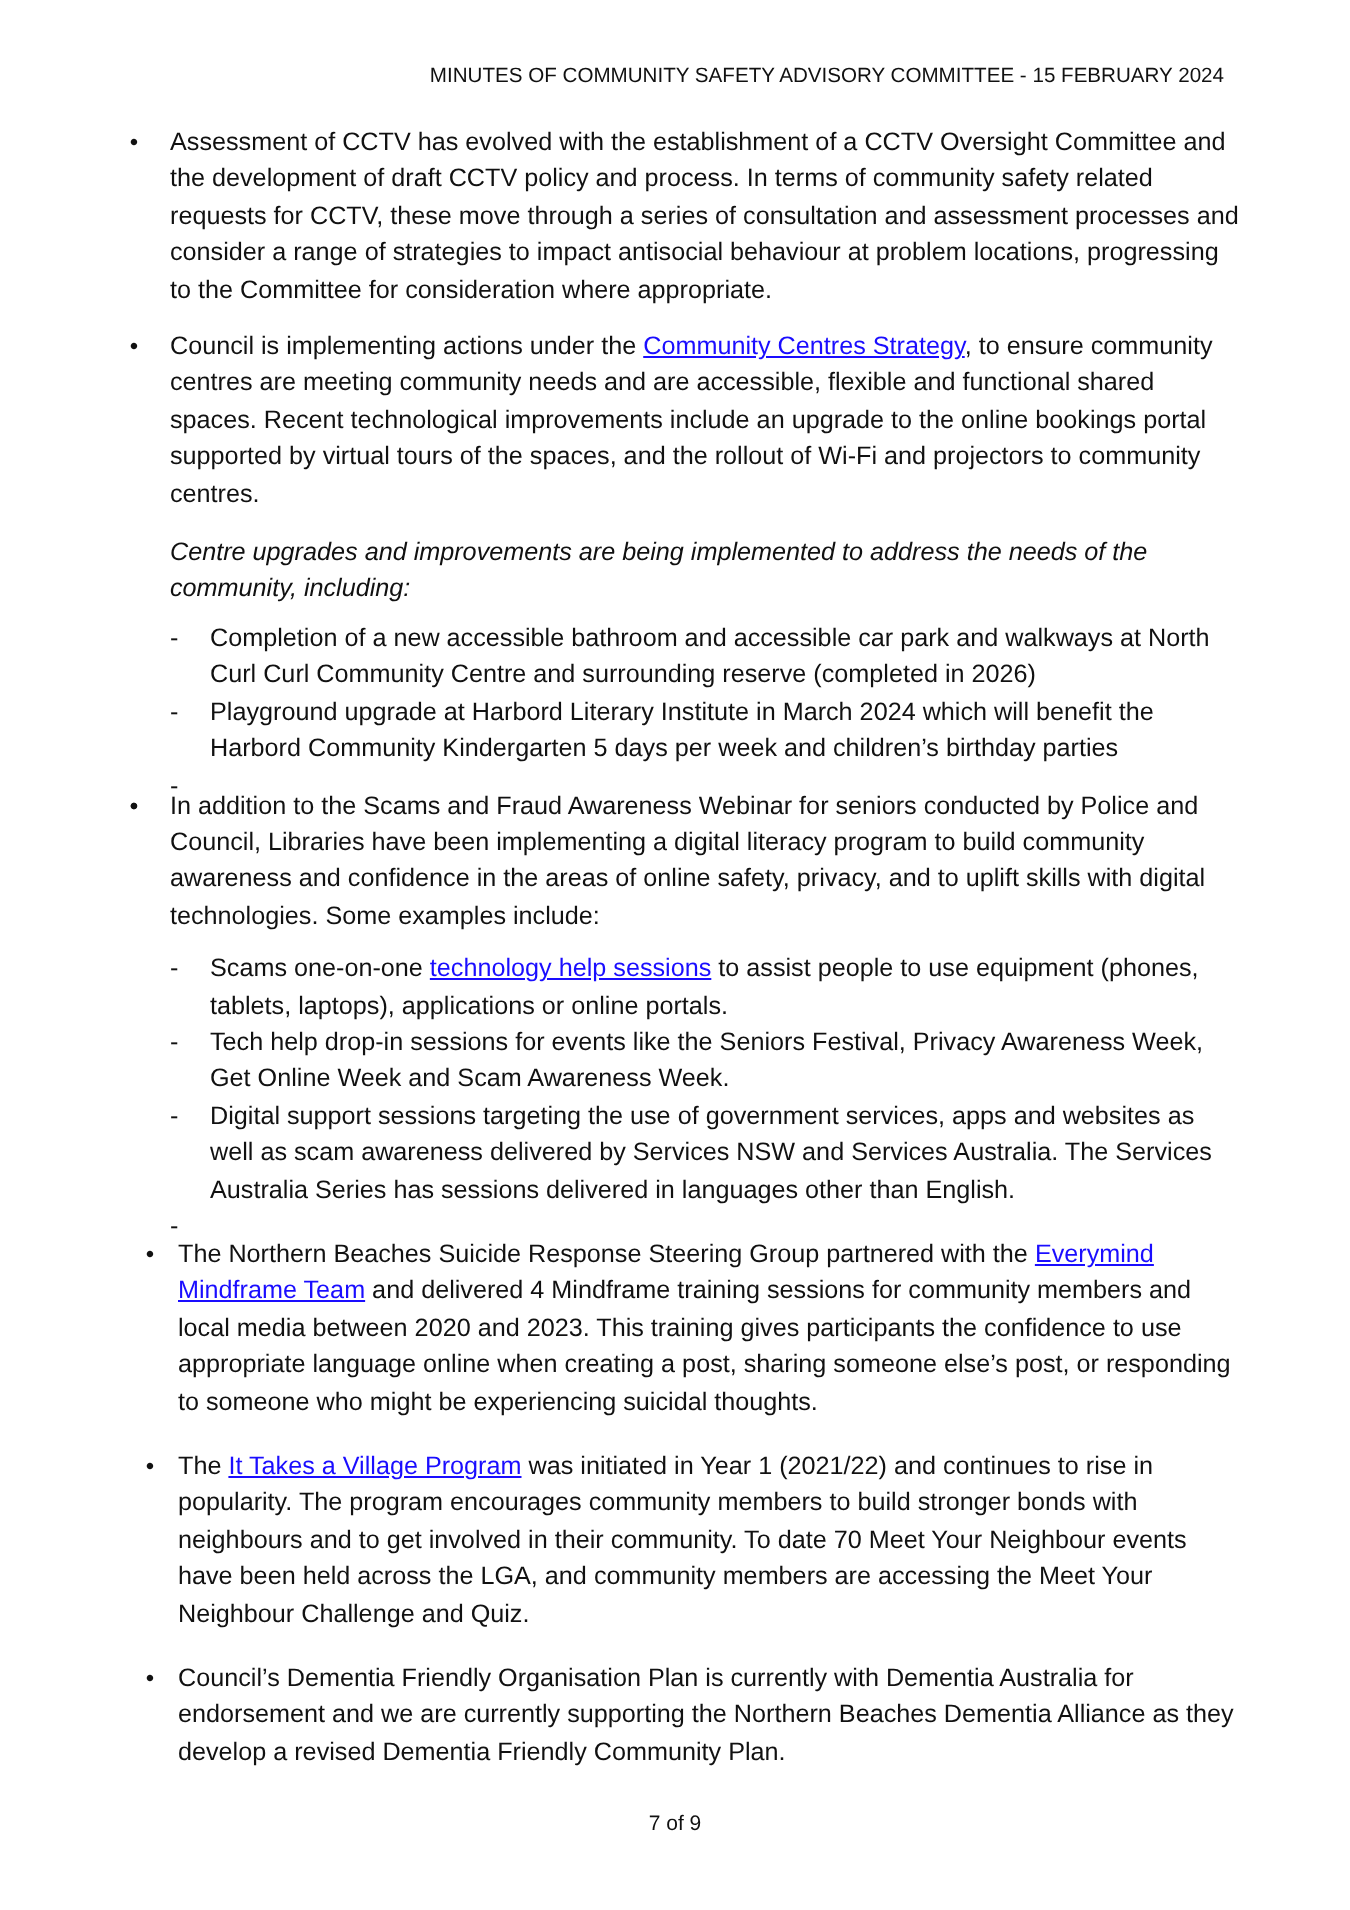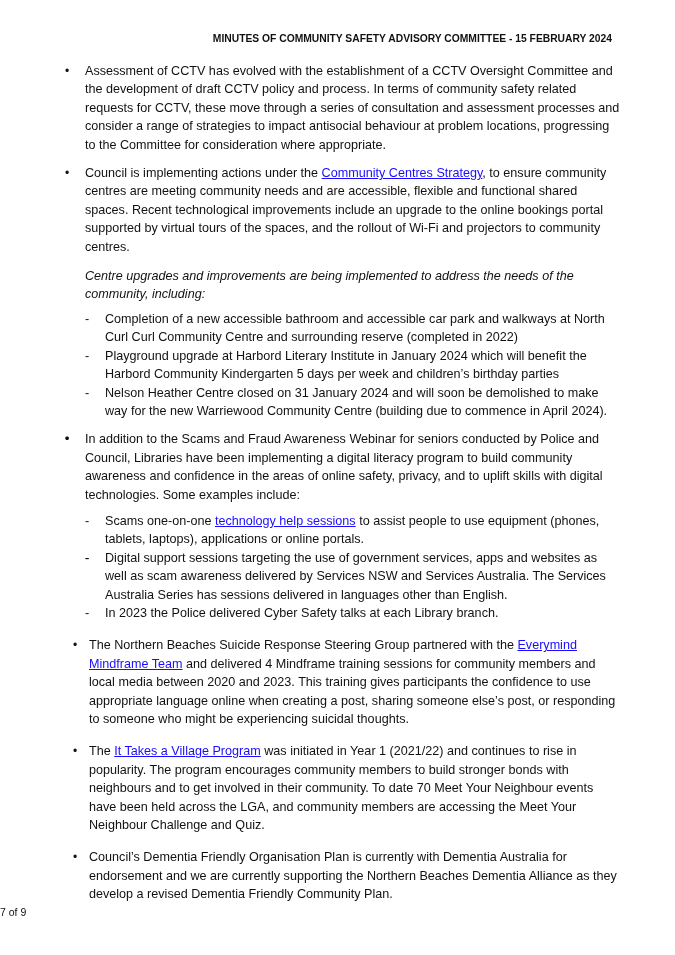--- a/index.html
+++ b/index.html
@@ -1,66 +1,66 @@
 <!DOCTYPE html>
 <html><head>
 <meta charset="utf-8">
 <style>
   html, body { margin:0; padding:0; background:#ffffff; }
   body { width:675px; height:955px; position:relative; overflow:hidden;
          font-family:"Liberation Sans", sans-serif; color:#111; }
-  .header { position:absolute; top:33px; right:63px; font-size:10.3px; font-weight:bold; letter-spacing:0; white-space:nowrap; }
+  .header { position:absolute; top:33px; right:63px; font-size:10.3px; font-weight:normal; letter-spacing:0; white-space:nowrap; }
   .content { position:absolute; top:62px; left:0; width:675px; font-size:12.6px; line-height:18.4px; }
   .item { position:relative; padding-left:85px; padding-right:55px; margin-bottom:10px; }
   .item.b2 { padding-left:89px; }
   .bullet { position:absolute; left:62px; top:0; width:10px; text-align:center; font-size:12px; }
   .item.b2 .bullet { left:70px; }
   .para { margin:0; }
   .para + .para { margin-top:11px;font-style:italic; }
   .sub { position:relative; padding-left:20px; }
   .sublist { margin-top:6px; }
   .dash { position:absolute; left:0; top:0; width:10px; }
   a.lnk { color:#1a0dff; }
-  .footer { position:absolute; top:906px; left:0; width:675px; font-size:10.5px; }
+  .footer { position:absolute; top:906px; left:0; width:675px; text-align:center; font-size:10.5px; }
 </style>
 </head>
 <body>
 
 <div class="header">MINUTES OF COMMUNITY SAFETY ADVISORY COMMITTEE - 15 FEBRUARY 2024</div>
 
 <div class="content">
 
   <div class="item">
     <span class="bullet">•</span>
     <p class="para">Assessment of CCTV has evolved with the establishment of a CCTV Oversight Committee and the development of draft CCTV policy and process.  In terms of community safety related requests for CCTV, these move through a series of consultation and assessment processes and consider a range of strategies to impact antisocial behaviour at problem locations, progressing to the Committee for consideration where appropriate.</p>
   </div>
 
   <div class="item">
     <span class="bullet">•</span>
     <p class="para"><span>Council is implementing actions under the </span><a class="lnk" href="#">Community Centres Strategy</a><span>, to ensure community centres are meeting community needs and are accessible, flexible and functional shared spaces. Recent technological improvements include an upgrade to the online bookings portal supported by virtual tours of the spaces, and the rollout of Wi-Fi and projectors to community centres.</span></p>
     <p class="para">Centre upgrades and improvements are being implemented to address the needs of the community, including:</p>
     <div class="sublist">
-      <div class="sub"><span class="dash">-</span><span>Completion of a new accessible bathroom and accessible car park and walkways at North Curl Curl Community Centre and surrounding reserve (completed in 2022)</span></div>
-      <div class="sub"><span class="dash">-</span><span>Playground upgrade at Harbord Literary Institute in January 2024 which will benefit the Harbord Community Kindergarten 5 days per week and children’s birthday parties</span></div>
-      <div class="sub"><span class="dash">-</span><span>Nelson Heather Centre closed on 31 January 2024 and will soon be demolished to make way for the new Warriewood Community Centre (building due to commence in April 2024).</span></div>
+      <div class="sub"><span class="dash">-</span><span>Completion of a new accessible bathroom and accessible car park and walkways at North Curl Curl Community Centre and surrounding reserve (completed in 2026)</span></div>
+      <div class="sub"><span class="dash">-</span><span>Playground upgrade at Harbord Literary Institute in March 2024 which will benefit the Harbord Community Kindergarten 5 days per week and children’s birthday parties</span></div>
+      <div class="sub"><span class="dash">-</span></div>
     </div>
   </div>
 
   <div class="item">
     <span class="bullet">•</span>
   </div>
 
   <div class="item">
     <span class="bullet">•</span>
     <p class="para">In addition to the Scams and Fraud Awareness Webinar for seniors conducted by Police and Council, Libraries have been implementing a digital literacy program to build community awareness and confidence in the areas of online safety, privacy, and to uplift skills with digital technologies. Some examples include:</p>
     <div class="sublist" style="margin-top:8px;">
       <div class="sub"><span class="dash">-</span><span>Scams one-on-one </span><a class="lnk" href="#">technology help sessions</a><span> to assist people to use equipment (phones, tablets, laptops), applications or online portals.</span></div>
+      <div class="sub"><span class="dash">-</span><span>Tech help drop-in sessions for events like the Seniors Festival, Privacy Awareness Week, Get Online Week and Scam Awareness Week.</span></div>
+      <div class="sub"><span class="dash">-</span><span>Digital support sessions targeting the use of government services, apps and websites as well as scam awareness delivered by Services NSW and Services Australia. The Services Australia Series has sessions delivered in languages other than English.</span></div>
       <div class="sub"><span class="dash">-</span></div>
-      <div class="sub"><span class="dash">-</span><span>Digital support sessions targeting the use of government services, apps and websites as well as scam awareness delivered by Services NSW and Services Australia. The Services Australia Series has sessions delivered in languages other than English.</span></div>
-      <div class="sub"><span class="dash">-</span><span>In 2023 the Police delivered Cyber Safety talks at each Library branch.</span></div>
     </div>
   </div>
 
   <div class="item b2" style="margin-top:14px;">
     <span class="bullet">•</span>
     <p class="para"><span>The Northern Beaches Suicide Response Steering Group partnered with the </span><a class="lnk" href="#">Everymind Mindframe Team</a><span> and delivered 4 Mindframe training sessions for community members and local media between 2020 and 2023.  This training gives participants the confidence to use appropriate language online when creating a post, sharing someone else’s post, or responding to someone who might be experiencing suicidal thoughts.</span></p>
   </div>
 
   <div class="item b2" style="margin-top:14px;">
     <span class="bullet">•</span>

